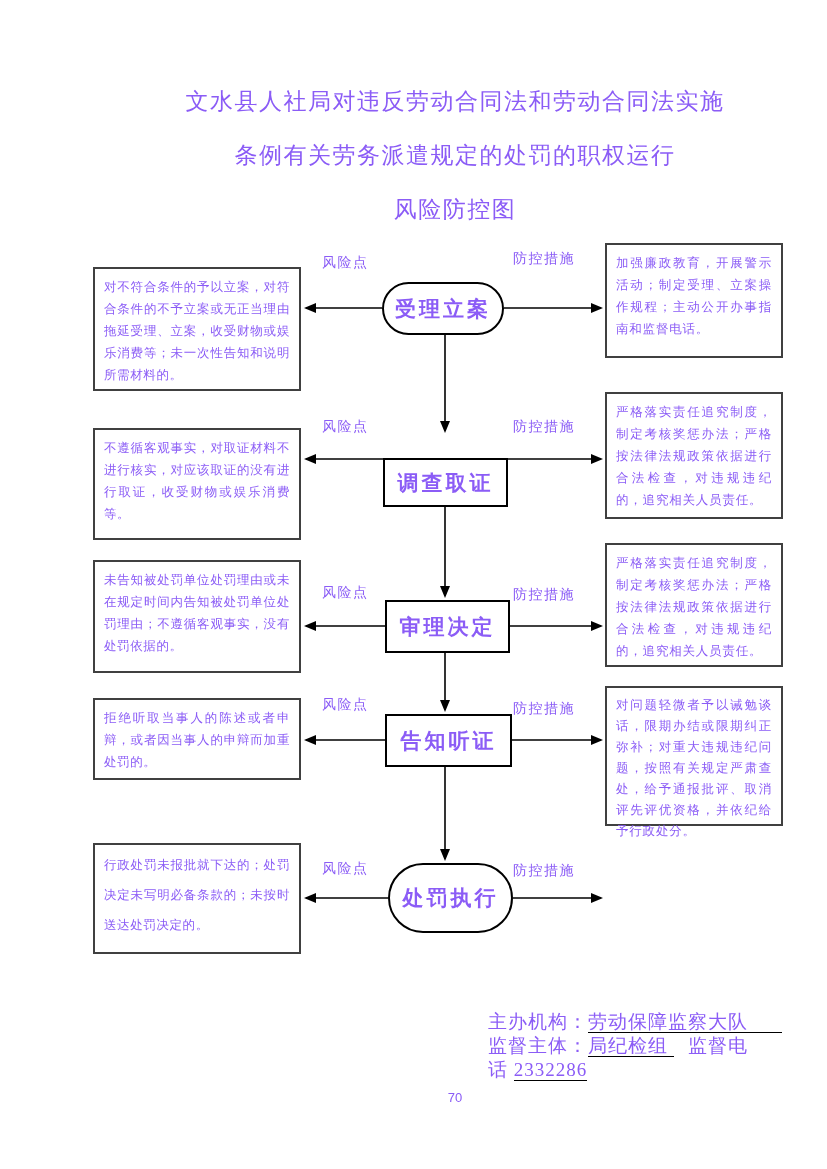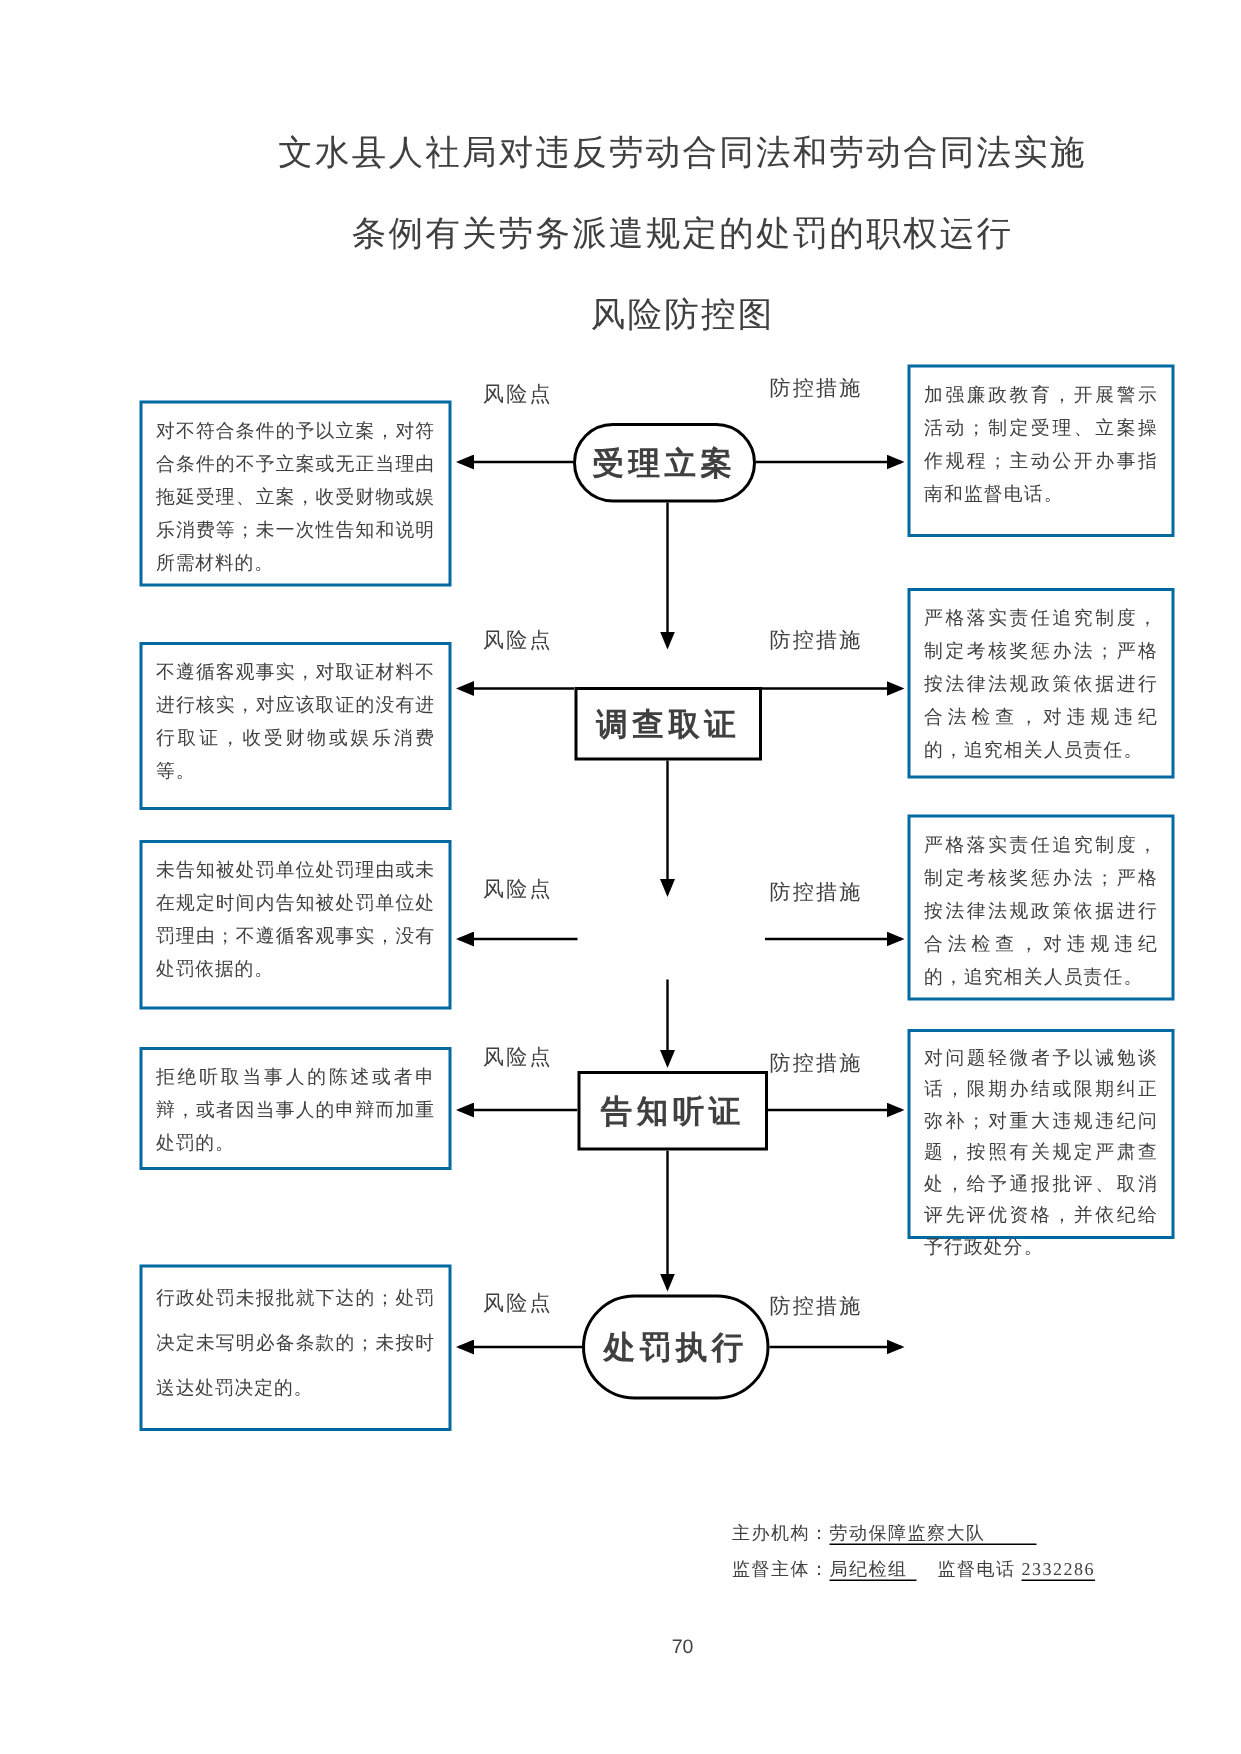--- a/index.html
+++ b/index.html
@@ -1,26 +1,26 @@
 <!DOCTYPE html>
 <html><head>
 <meta charset="utf-8">
 <style>
   html,body { margin:0; padding:0; background:#ffffff; }
   .page {
     position:relative; width:827px; height:1169px; background:#ffffff;
-    font-family:"Liberation Serif", serif; color:#404040; overflow:hidden;
+    font-family:"Liberation Serif", serif; color:#8b5cf6; overflow:hidden;
   }
   .title {
     position:absolute; left:85px; top:74px; width:740px;
     text-align:center; font-family:"Liberation Sans", sans-serif;
     font-size:23px; line-height:54px; letter-spacing:1.5px; font-weight:400;
   }
   .box {
-    position:absolute; border:2px solid #0369a1; background:#fff;
+    position:absolute; border:2px solid #404040; background:#fff;
     box-sizing:border-box; text-align:justify;
   }
   .left-box  { left:93px;  width:208px; padding:7px 9px;  font-size:12.5px; letter-spacing:0.6px; line-height:22px; }
   .right-box { left:605px; width:178px; padding:7px 9px;  font-size:12.5px; letter-spacing:0.8px; line-height:22px; }
   .lb1 { top:267px; height:124px; }
   .lb2 { top:428px; height:112px; }
   .lb3 { top:560px; height:113px; }
   .lb4 { top:698px; height:82px;  }
   .lb5 { top:843px; height:111px;  line-height:30px; padding-top:5px; }
   .rb1 { top:243px; height:115px; }
@@ -39,21 +39,21 @@
   .n3 { left:385px; top:600px; width:125px; height:53px; }
   .n4 { left:385px; top:714px; width:127px; height:53px; }
   .n5 { left:388px; top:863px; width:125px; height:70px; border-radius:35px; }
   .flow-label { position:absolute; font-size:14px; letter-spacing:1.5px; white-space:nowrap; }
   .risk1 { left:322px; top:254px; } .meas1 { left:513px; top:250px; }
   .risk2 { left:322px; top:418px; } .meas2 { left:513px; top:418px; }
   .risk3 { left:322px; top:584px; } .meas3 { left:513px; top:586px; }
   .risk4 { left:322px; top:696px; } .meas4 { left:513px; top:700px; }
   .risk5 { left:322px; top:860px; } .meas5 { left:513px; top:862px; }
   .connectors { position:absolute; left:0; top:0; width:827px; height:1169px; pointer-events:none; }
-  .footer { position:absolute; left:488px; top:1010px; font-size:12px; line-height:24px; letter-spacing:1px; }
+  .footer { position:absolute; left:488px; top:1010px; font-size:19px; line-height:24px; letter-spacing:1px; }
   .u { border-bottom:1px solid #000; }
   .u-long { padding-right:34px; }
   .u-short { padding-right:6px; }
   .phone-label { margin-left:14px; }
   .page-number {
     position:absolute; left:85px; top:1077px; width:740px; text-align:center;
     font-family:"Liberation Sans", sans-serif; font-size:13px;margin-top:13px;
   }
 </style>
 </head>
@@ -99,20 +99,21 @@
   <div class="box right-box rb1">加强廉政教育，开展警示活动；制定受理、立案操作规程；主动公开办事指南和监督电话。</div>
 
   <div class="box left-box lb2">不遵循客观事实，对取证材料不进行核实，对应该取证的没有进行取证，收受财物或娱乐消费等。</div>
   <div class="flow-label risk2">风险点</div>
   <div class="node n2">调查取证</div>
   <div class="flow-label meas2">防控措施</div>
   <div class="box right-box rb2">严格落实责任追究制度，制定考核奖惩办法；严格按法律法规政策依据进行合法检查，对违规违纪的，追究相关人员责任。</div>
 
   <div class="box left-box lb3">未告知被处罚单位处罚理由或未在规定时间内告知被处罚单位处罚理由；不遵循客观事实，没有处罚依据的。</div>
   <div class="flow-label risk3">风险点</div>
+  <div class="node n3">审理决定</div>
   <div class="flow-label meas3">防控措施</div>
   <div class="box right-box rb3">严格落实责任追究制度，制定考核奖惩办法；严格按法律法规政策依据进行合法检查，对违规违纪的，追究相关人员责任。</div>
 
   <div class="box left-box lb4">拒绝听取当事人的陈述或者申辩，或者因当事人的申辩而加重处罚的。</div>
   <div class="flow-label risk4">风险点</div>
   <div class="node n4">告知听证</div>
   <div class="flow-label meas4">防控措施</div>
   <div class="box right-box rb4">对问题轻微者予以诫勉谈话，限期办结或限期纠正弥补；对重大违规违纪问题，按照有关规定严肃查处，给予通报批评、取消评先评优资格，并依纪给予行政处分。</div>
 
   <div class="box left-box lb5">行政处罚未报批就下达的；处罚决定未写明必备条款的；未按时送达处罚决定的。</div>

